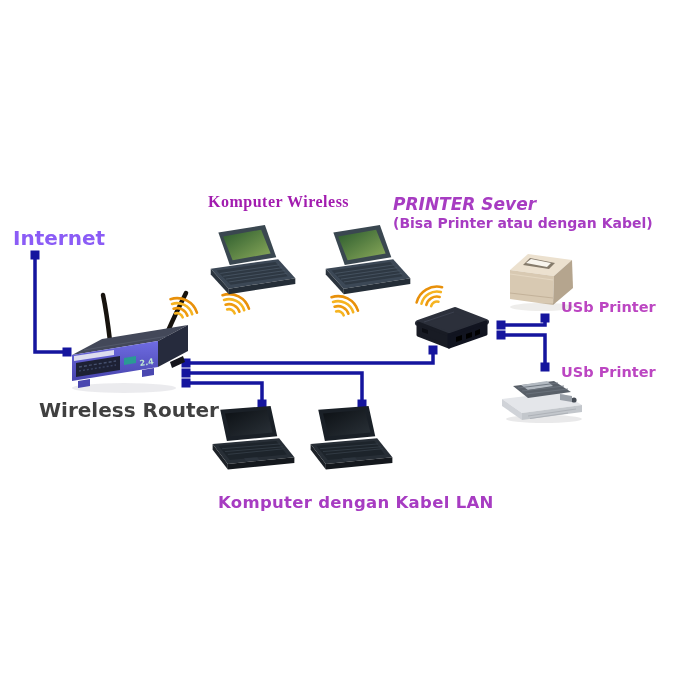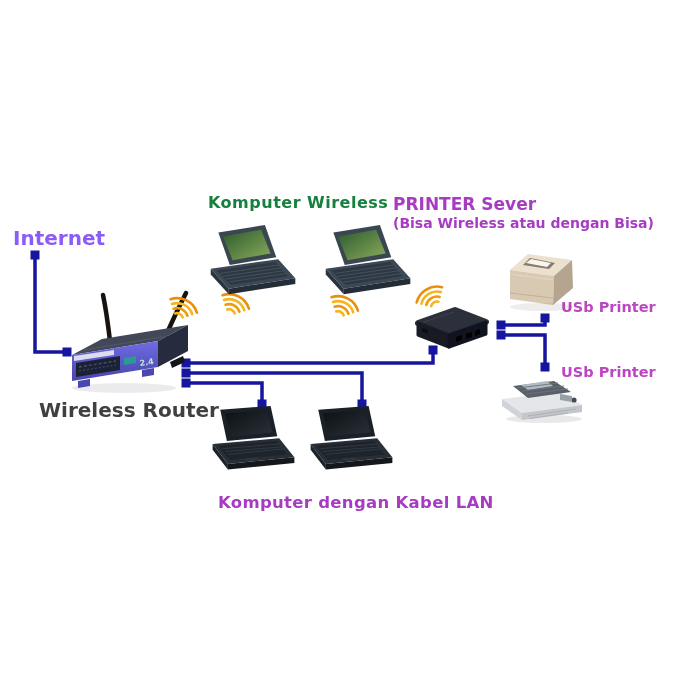--- a/index.html
+++ b/index.html
@@ -2,23 +2,23 @@
 <html><head>
 <meta charset="utf-8">
 <style>
   html,body { margin:0; padding:0; background:#ffffff; }
   #canvas {
     position:relative; width:700px; height:700px; background:#ffffff;
     font-family:"DejaVu Sans", sans-serif; overflow:hidden;
   }
   .lbl { position:absolute; font-weight:bold; white-space:nowrap; }
   #lbl-internet          { left:13px;  top:226px; font-size:20px;  color:#8b5cf6; }
-  #lbl-komputer-wireless { left:208px; top:193px; font-size:16px;  color:#15803d; letter-spacing:.5px; }
+  #lbl-komputer-wireless { left:208px; top:193px; font-size:16px;  color:#a21caf; letter-spacing:.5px;font-family:Liberation Serif, serif; }
   #printer-server-block  { left:393px; top:194px; position:absolute; color:#A73CC2; }
-  #printer-server-block .t1 { font-size:17px; font-weight:bold; }
+  #printer-server-block .t1 { font-size:17px; font-weight:bold;font-style:italic; }
   #printer-server-block .t2 { font-size:14px; font-weight:bold; margin-top:1px; }
   #lbl-wireless-router   { left:39px;  top:398px; font-size:20px;  color:#404040; }
   #lbl-usb-printer-top   { left:561px; top:299px; font-size:14.5px; color:#BC46C2; }
   #lbl-usb-printer-bottom{ left:561px; top:364px; font-size:14.5px; color:#BC46C2; }
   #lbl-kabel-lan         { left:218px; top:493px; font-size:16.5px; color:#A73CC2; letter-spacing:.3px; }
   .dev { position:absolute; }
   svg { display:block; }
   .wifi        { transform:rotate(-18deg); }
   .wifi.mirror { transform:scaleX(-1) rotate(-14deg); }
   #lines { position:absolute; left:0; top:0; }
@@ -62,21 +62,21 @@
       </g>
     </g>
   </svg>
 
   <div class="lbl" id="lbl-internet">Internet</div>
 
   <div class="lbl" id="lbl-komputer-wireless">Komputer Wireless</div>
 
   <div id="printer-server-block">
     <div class="t1">PRINTER Sever</div>
-    <div class="t2">(Bisa Wireless atau dengan Bisa)</div>
+    <div class="t2">(Bisa Printer atau dengan Kabel)</div>
   </div>
 
   <div class="lbl" id="lbl-wireless-router">Wireless Router</div>
 
   <div class="lbl" id="lbl-usb-printer-top">USb Printer</div>
 
   <div class="lbl" id="lbl-usb-printer-bottom">USb Printer</div>
 
   <div class="lbl" id="lbl-kabel-lan">Komputer dengan Kabel LAN</div>
 

